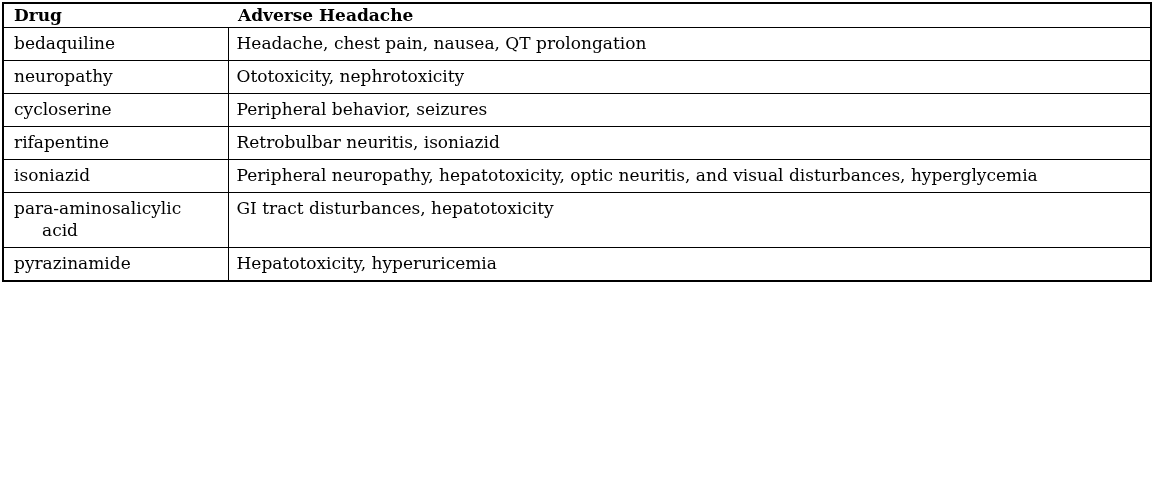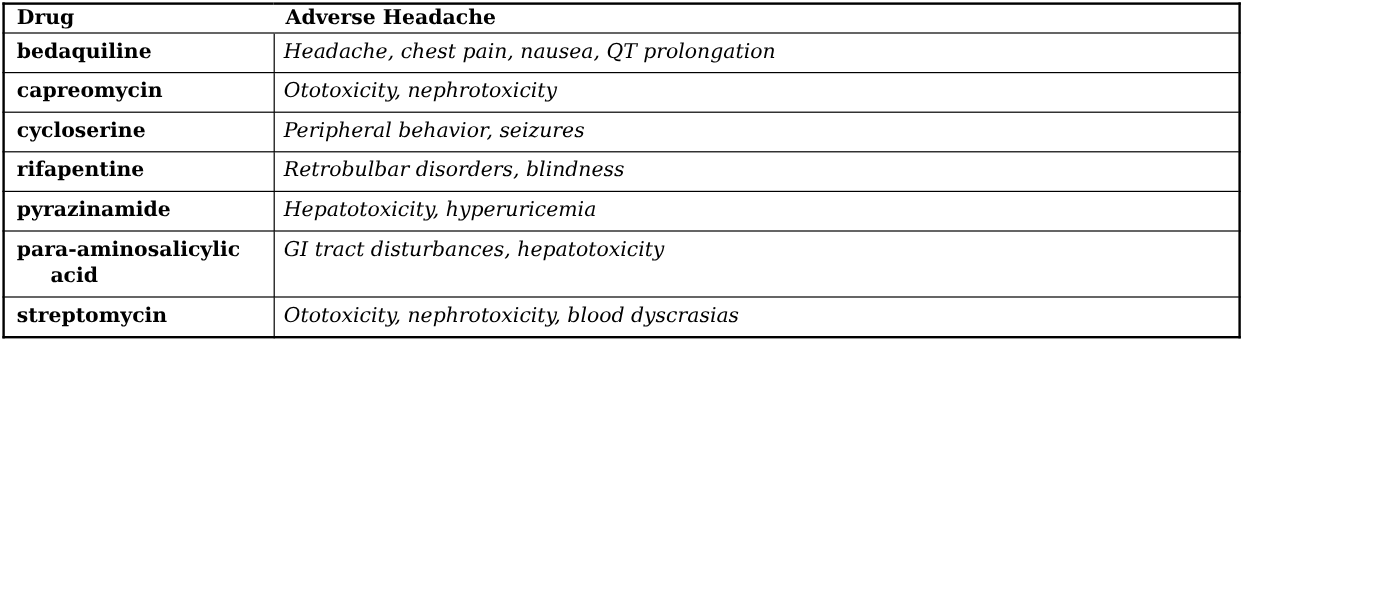--- a/index.html
+++ b/index.html
@@ -12,51 +12,50 @@
     width: 1162px;
     height: 494px;
     font-family: "DejaVu Serif", serif;
     overflow: hidden;
   }
   .table-wrap {
     padding: 2px 2px 0 2px;
   }
   table.adverse-table {
     border-collapse: collapse;
-    width: 1032px;
+    width: 1150px;
     table-layout: fixed;
     border: 2px solid #000000;
   }
   col.col-drug  { width: 225px; }
   col.col-effects { width: auto; }
   th, td {
     border: 1.5px solid #000000;
     vertical-align: top;
     font-size: 17px;
     text-align: left;
     box-sizing: border-box;
   }
   thead th {
     border-left: none;
     border-right: none;
     font-weight: bold;
     padding: 1px 8px 2px 10px;
     line-height: 20px;
   }
   td.drug-cell {
-    font-weight: bold;
+    font-weight: normal;
     padding: 4px 8px 6px 38px;
     text-indent: -28px;
     line-height: 22px;
   }
   td.effects-cell {
     padding: 4px 8px 6px 36px;
     text-indent: -28px;
     line-height: 22px;
-    font-style: italic;
   }
 </style>
 </head>
 <body>
 
 <div class="table-wrap">
   <table class="adverse-table">
     <colgroup>
       <col class="col-drug">
       <col class="col-effects">
@@ -66,38 +65,38 @@
         <th>Drug</th>
         <th>Adverse Headache</th>
       </tr>
     </thead>
     <tbody>
       <tr>
         <td class="drug-cell">bedaquiline</td>
         <td class="effects-cell">Headache, chest pain, nausea, QT prolongation</td>
       </tr>
       <tr>
-        <td class="drug-cell">capreomycin</td>
+        <td class="drug-cell">neuropathy</td>
         <td class="effects-cell">Ototoxicity, nephrotoxicity</td>
       </tr>
       <tr>
         <td class="drug-cell">cycloserine</td>
         <td class="effects-cell">Peripheral behavior, seizures</td>
       </tr>
       <tr>
         <td class="drug-cell">rifapentine</td>
-        <td class="effects-cell">Retrobulbar disorders, blindness</td>
+        <td class="effects-cell">Retrobulbar neuritis, isoniazid</td>
       </tr>
       <tr>
-        <td class="drug-cell">pyrazinamide</td>
-        <td class="effects-cell">Hepatotoxicity, hyperuricemia</td>
+        <td class="drug-cell">isoniazid</td>
+        <td class="effects-cell">Peripheral neuropathy, hepatotoxicity, optic neuritis, and visual disturbances, hyperglycemia</td>
       </tr>
       <tr>
         <td class="drug-cell">para-aminosalicylic acid</td>
         <td class="effects-cell">GI tract disturbances, hepatotoxicity</td>
       </tr>
       <tr>
-        <td class="drug-cell">streptomycin</td>
-        <td class="effects-cell">Ototoxicity, nephrotoxicity, blood dyscrasias</td>
+        <td class="drug-cell">pyrazinamide</td>
+        <td class="effects-cell">Hepatotoxicity, hyperuricemia</td>
       </tr>
     </tbody>
   </table>
 </div>
 
 </body></html>

